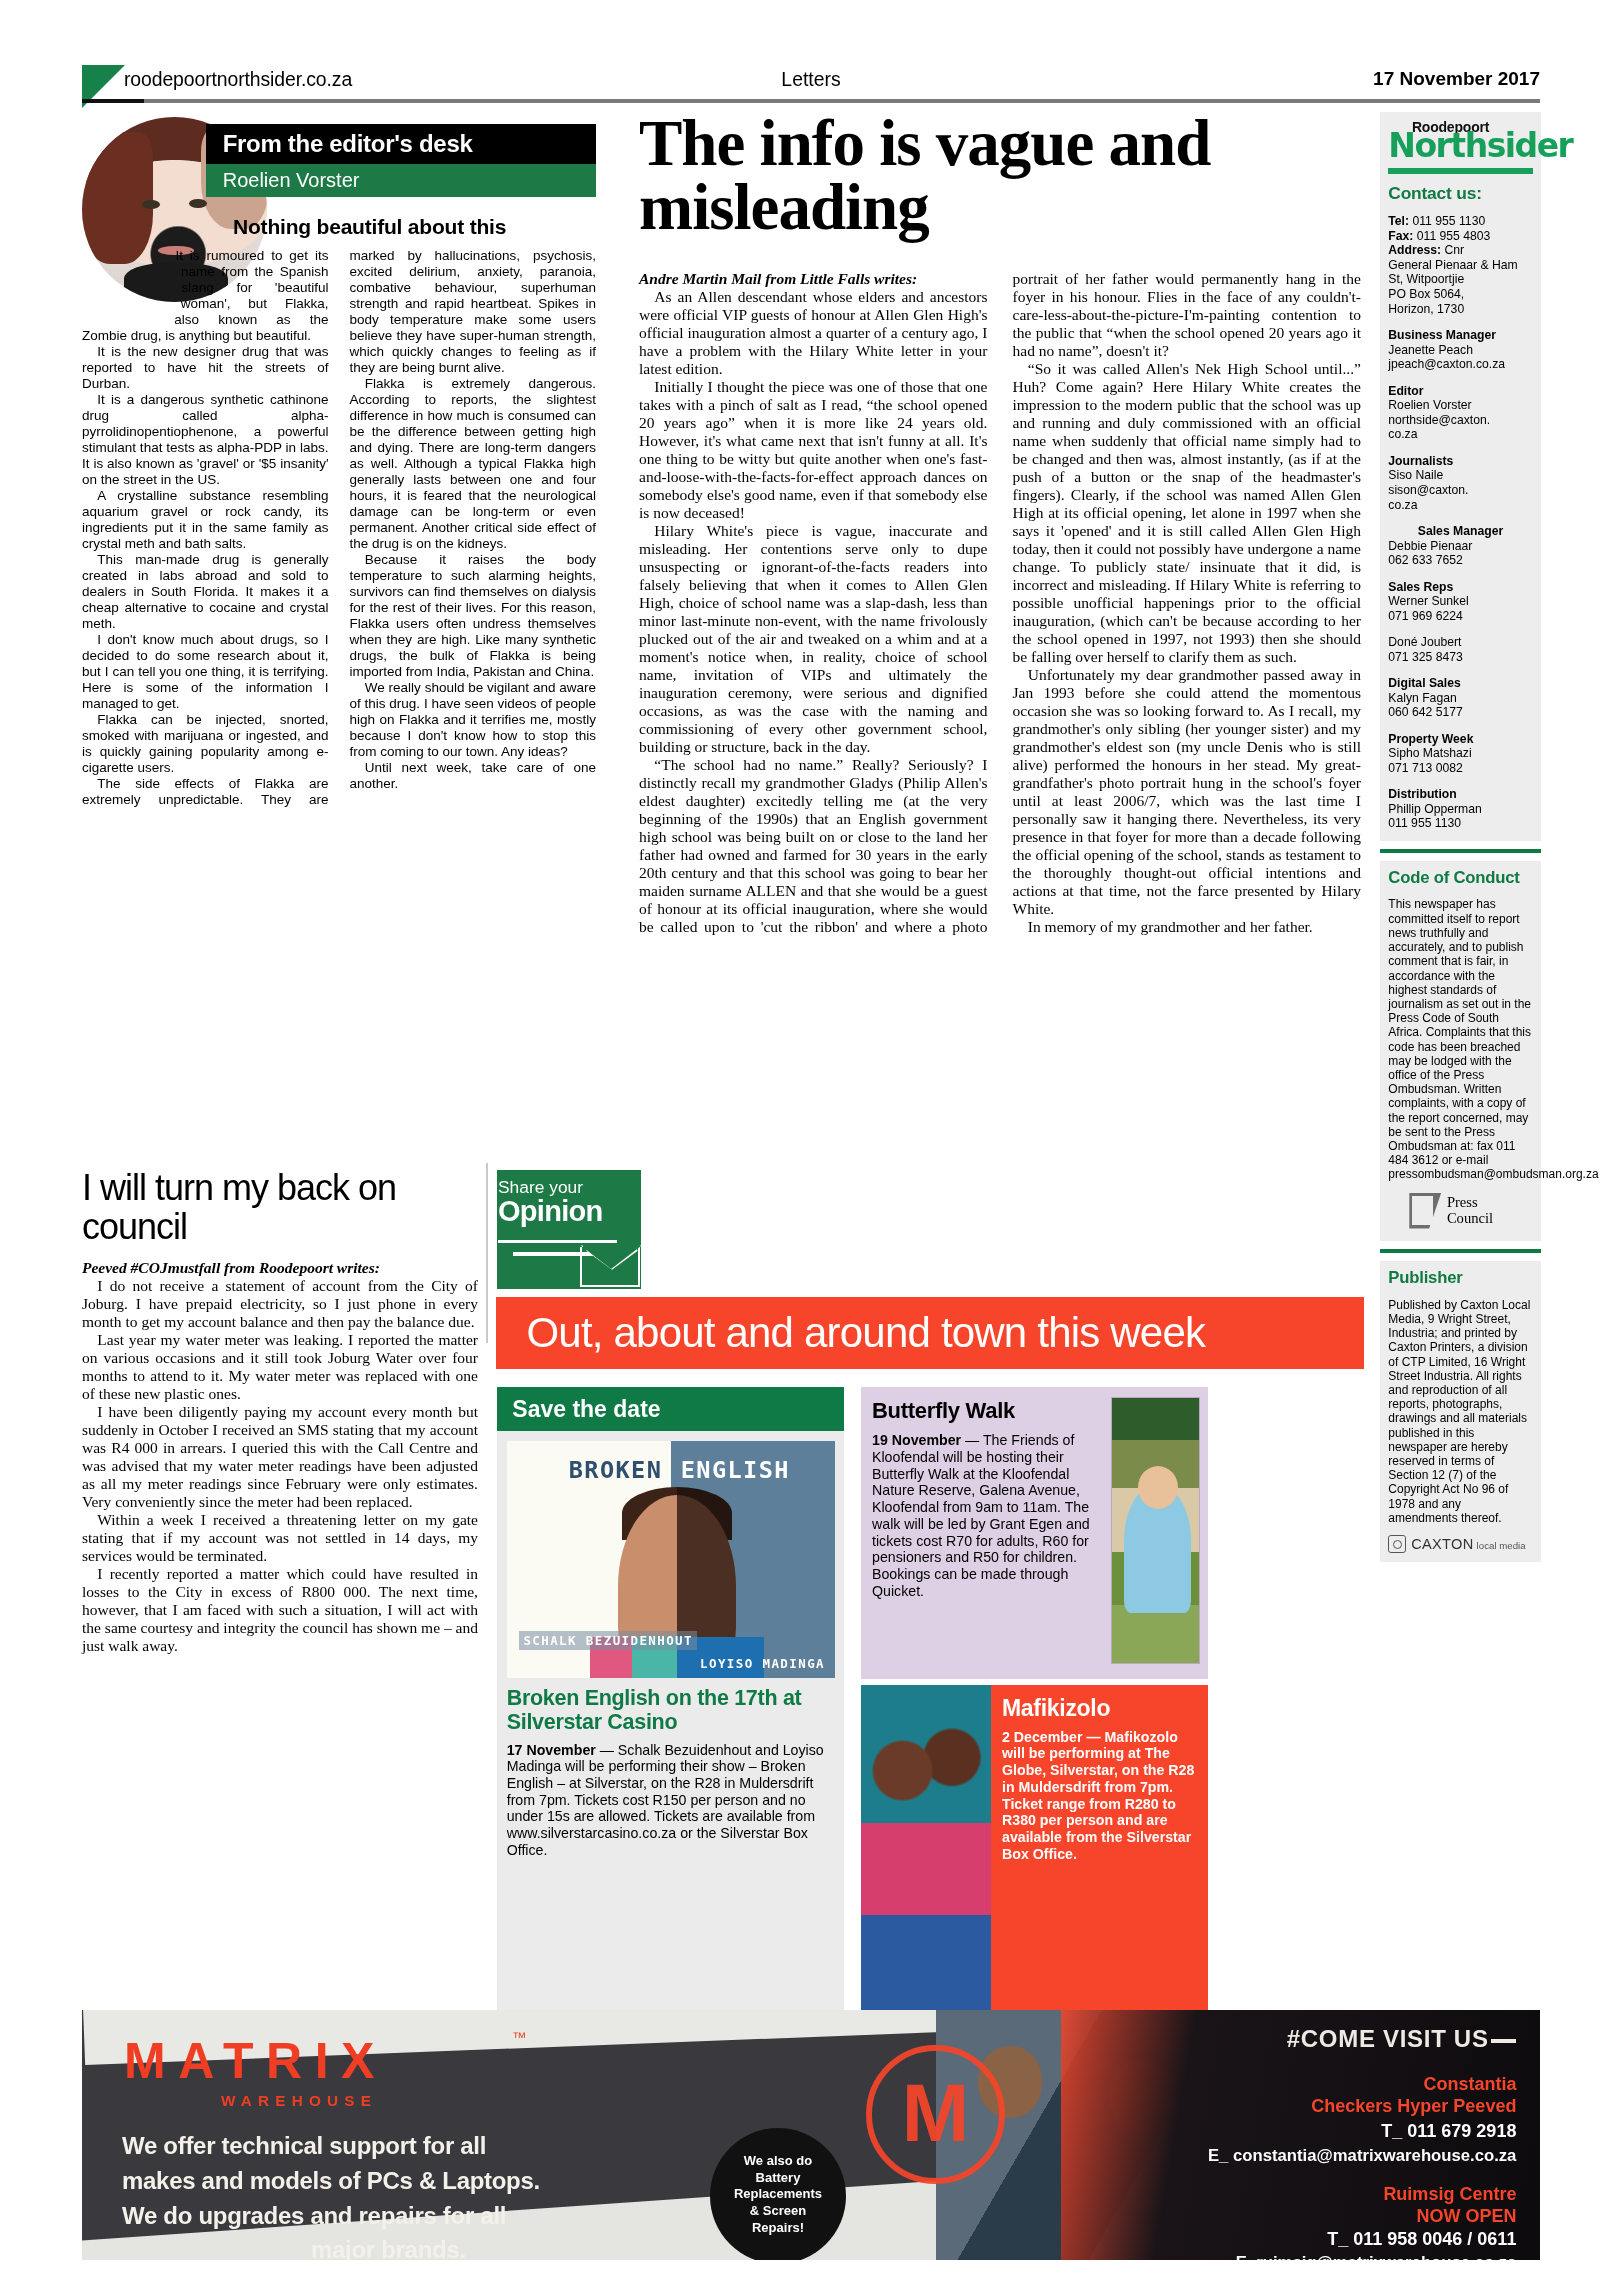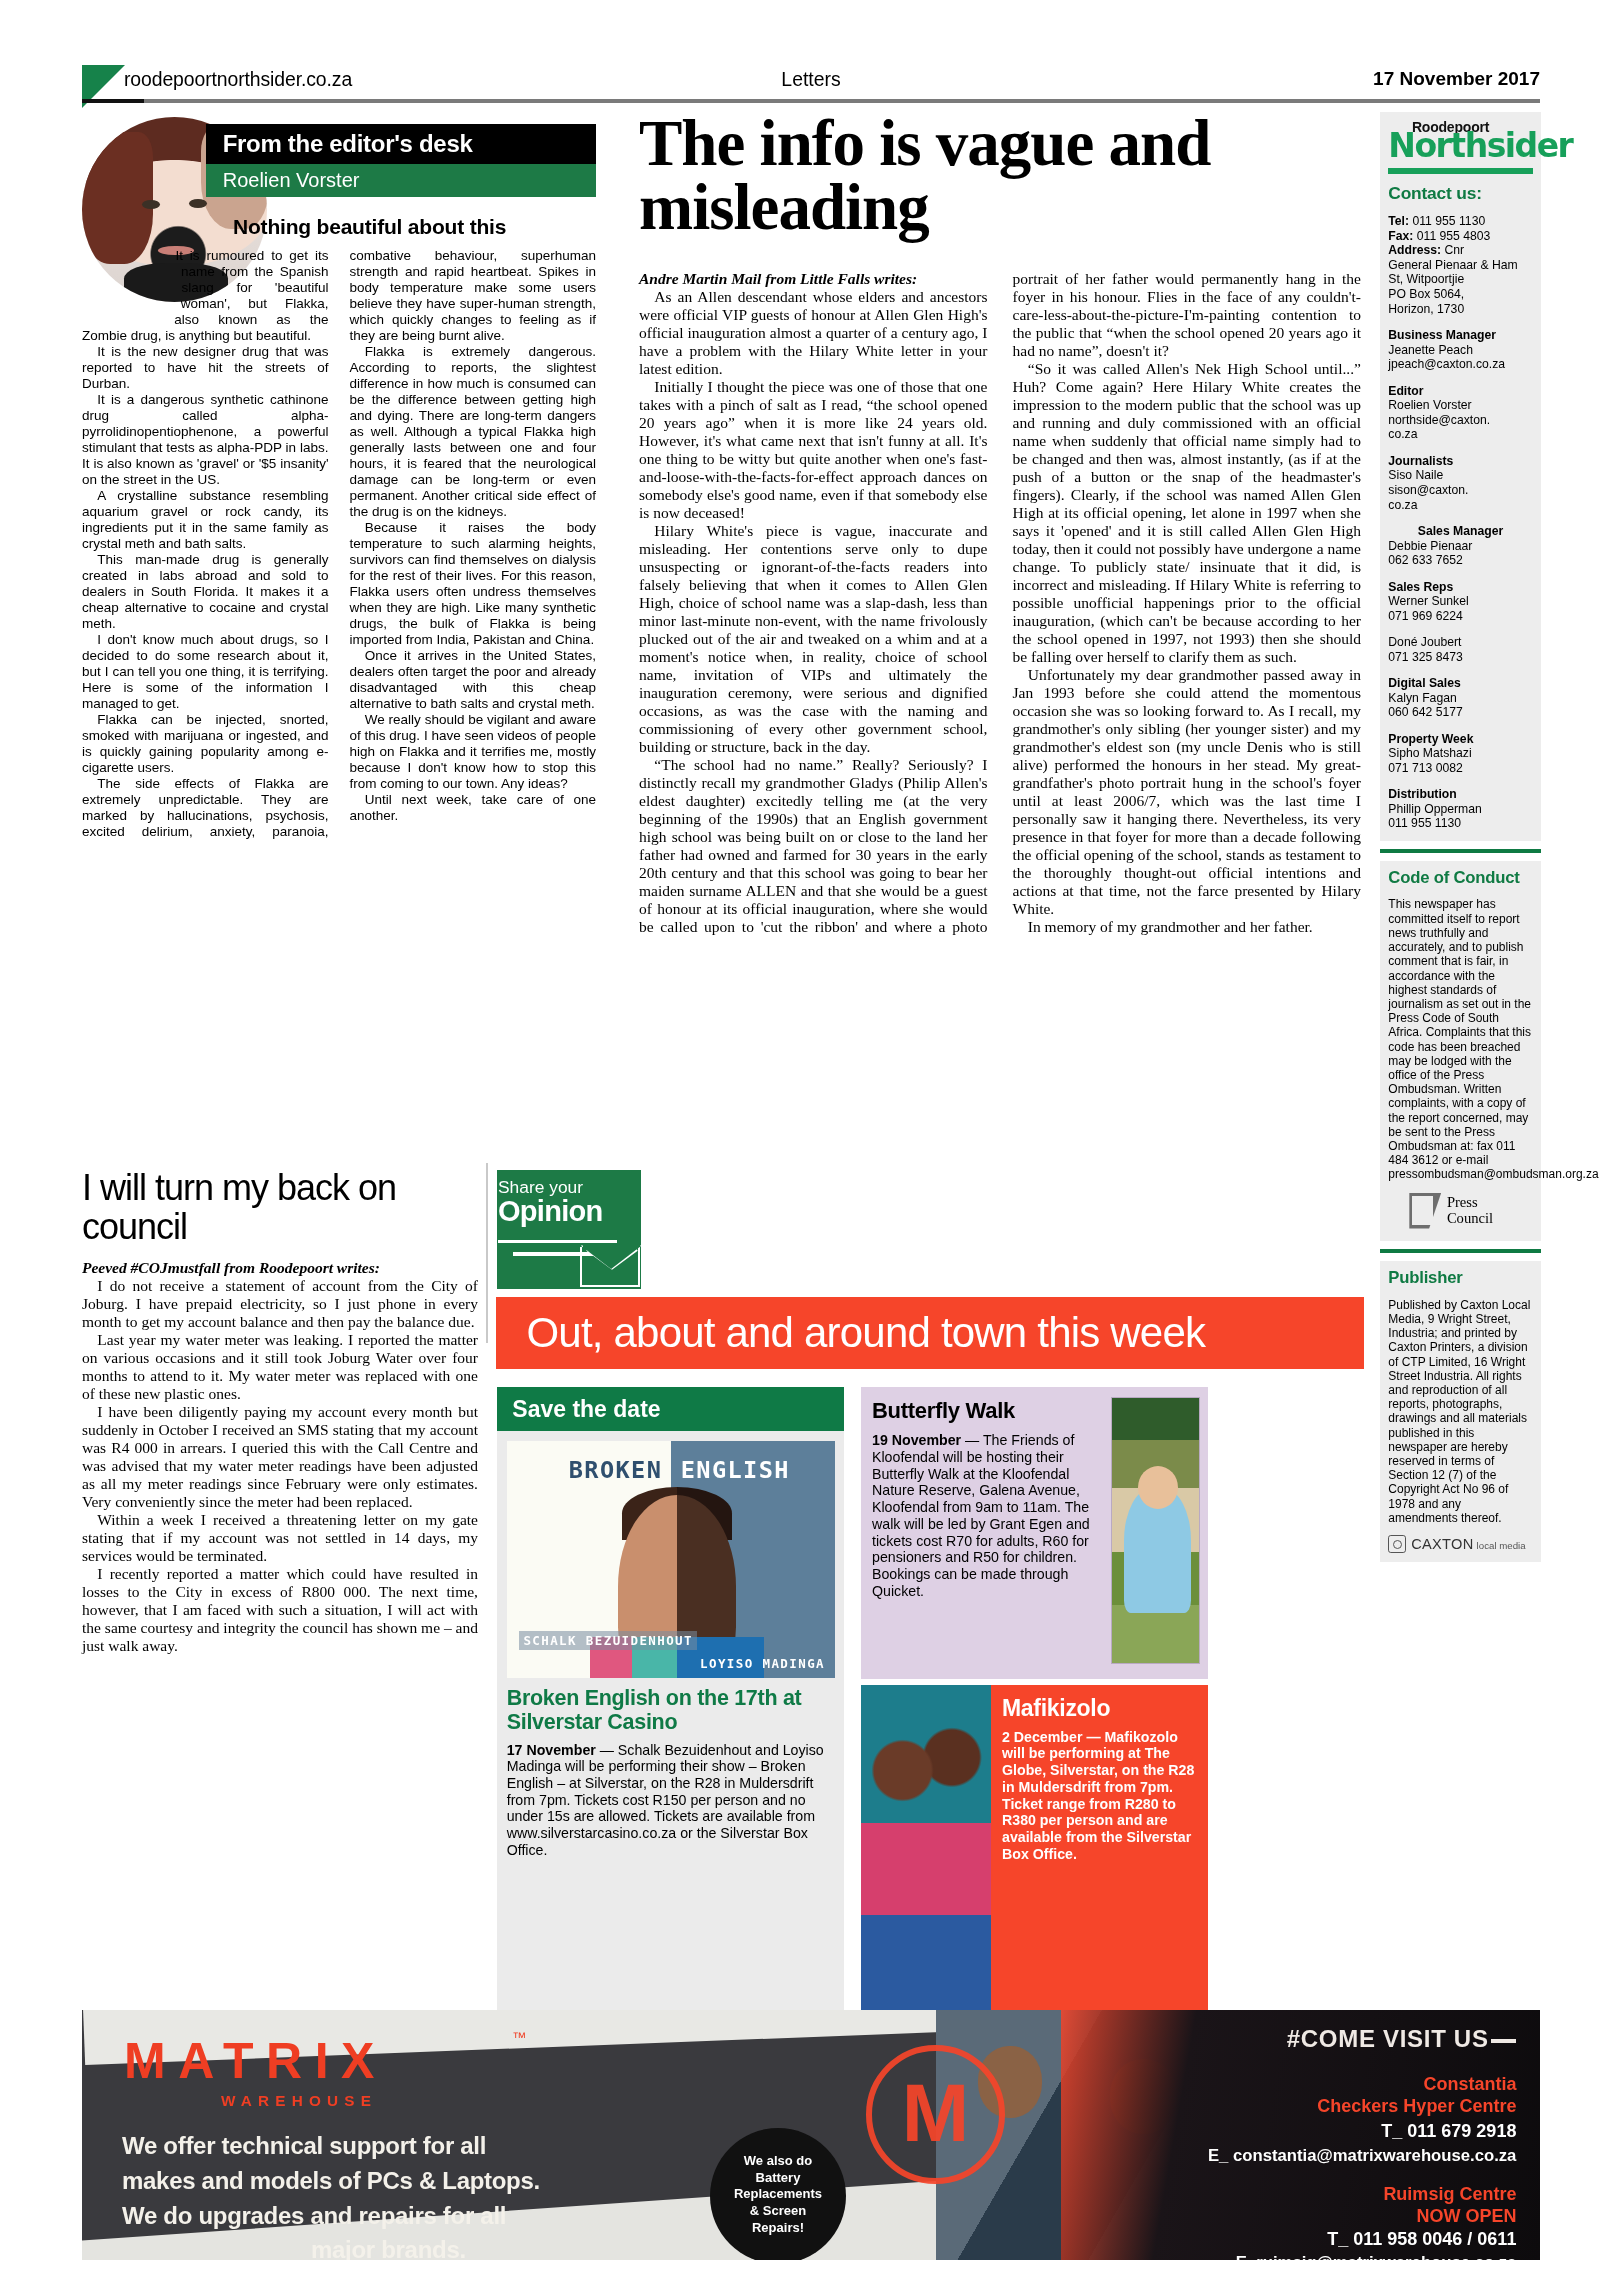--- a/index.html
+++ b/index.html
@@ -311,21 +311,20 @@
           <p class="first">It is rumoured to get its name from the Spanish slang for 'beautiful woman', but Flakka, also known as the Zombie drug, is anything but beautiful.</p>
           <p>It is the new designer drug that was reported to have hit the streets of Durban.</p>
           <p>It is a dangerous synthetic cathinone drug called alpha-pyrrolidinopentiophenone, a powerful stimulant that tests as alpha-PDP in labs. It is also known as 'gravel' or '$5 insanity' on the street in the US.</p>
           <p>A crystalline substance resembling aquarium gravel or rock candy, its ingredients put it in the same family as crystal meth and bath salts.</p>
           <p>This man-made drug is generally created in labs abroad and sold to dealers in South Florida. It makes it a cheap alternative to cocaine and crystal meth.</p>
           <p>I don't know much about drugs, so I decided to do some research about it, but I can tell you one thing, it is terrifying. Here is some of the information I managed to get.</p>
           <p>Flakka can be injected, snorted, smoked with marijuana or ingested, and is quickly gaining popularity among e-cigarette users.</p>
           <p>The side effects of Flakka are extremely unpredictable. They are marked by hallucinations, psychosis, excited delirium, anxiety, paranoia, combative behaviour, superhuman strength and rapid heartbeat. Spikes in body temperature make some users believe they have super-human strength, which quickly changes to feeling as if they are being burnt alive.</p>
           <p>Flakka is extremely dangerous. According to reports, the slightest difference in how much is consumed can be the difference between getting high and dying. There are long-term dangers as well. Although a typical Flakka high generally lasts between one and four hours, it is feared that the neurological damage can be long-term or even permanent. Another critical side effect of the drug is on the kidneys.</p>
           <p>Because it raises the body temperature to such alarming heights, survivors can find themselves on dialysis for the rest of their lives. For this reason, Flakka users often undress themselves when they are high. Like many synthetic drugs, the bulk of Flakka is being imported from India, Pakistan and China.</p>
-          <p>Once it arrives in the United States, dealers often target the poor and already disadvantaged with this cheap alternative to bath salts and crystal meth.</p>
           <p>We really should be vigilant and aware of this drug. I have seen videos of people high on Flakka and it terrifies me, mostly because I don't know how to stop this from coming to our town. Any ideas?</p>
           <p>Until next week, take care of one another.</p>
         </div>
     </div>
   </div>
 
   <div class="col-letter">
     <div class="lt-head">The info is vague and misleading</div>
     <div class="lt-cols" id="lt-cols">
         <p class="byline">Andre Martin Mail from Little Falls writes:</p>
@@ -511,21 +510,21 @@
     <div class="blob" id="ad-blob">
         <div>We also do</div>
         <div>Battery</div>
         <div>Replacements</div>
         <div>&amp; Screen</div>
         <div>Repairs!</div>
       </div>
     <div class="rightpanel">
       <div class="come"><span>#COME VISIT US</span><span class="u"></span></div>
       <div class="rl red r1">Constantia</div>
-      <div class="rl red r2">Checkers Hyper Centre</div>
+      <div class="rl red r2">Checkers Hyper Peeved</div>
       <div class="rl wht r3">T_ 011 679 2918</div>
       <div class="rl wht r4">E_ constantia@matrixwarehouse.co.za</div>
       <div class="rl red r5">Ruimsig Centre</div>
       <div class="rl red r6">NOW OPEN</div>
       <div class="rl wht r7">T_ 011 958 0046 / 0611</div>
       <div class="rl wht r8">E_ruimsig@matrixwarehouse.co.za</div>
     </div>
   </div>
 
 </div>

